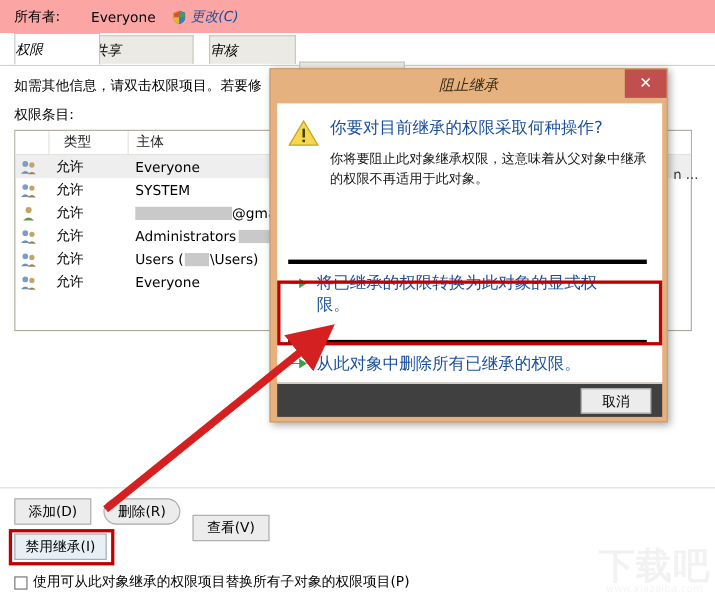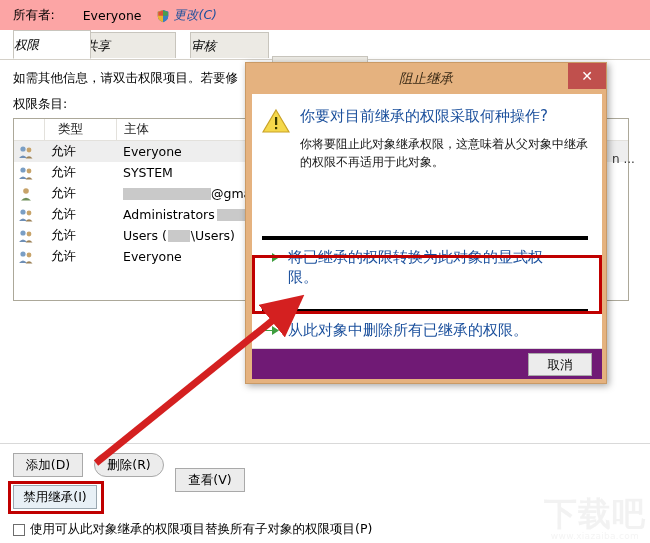--- a/index.html
+++ b/index.html
@@ -273,21 +273,21 @@
     width: 350px; height: 59px;
     border: 3px solid #c00000;
     box-sizing: border-box;
     z-index: 45;
     pointer-events: none;
   }
   .dlg-footer {
     position: absolute;
     left: 6px; top: 285px;
     width: 350px; height: 31px;
-    background: #701a75;
+    background: #404040;
     border-top: 1px solid #dcdcdc;
     box-sizing: border-box;
   }
   .btn-cancel {
     position: absolute;
     right: 10px; top: 4px;
     width: 64px; height: 23px;
     background: #ececec;
     border: 1px solid #a9a9a9;
     font-size: 12.5px;

